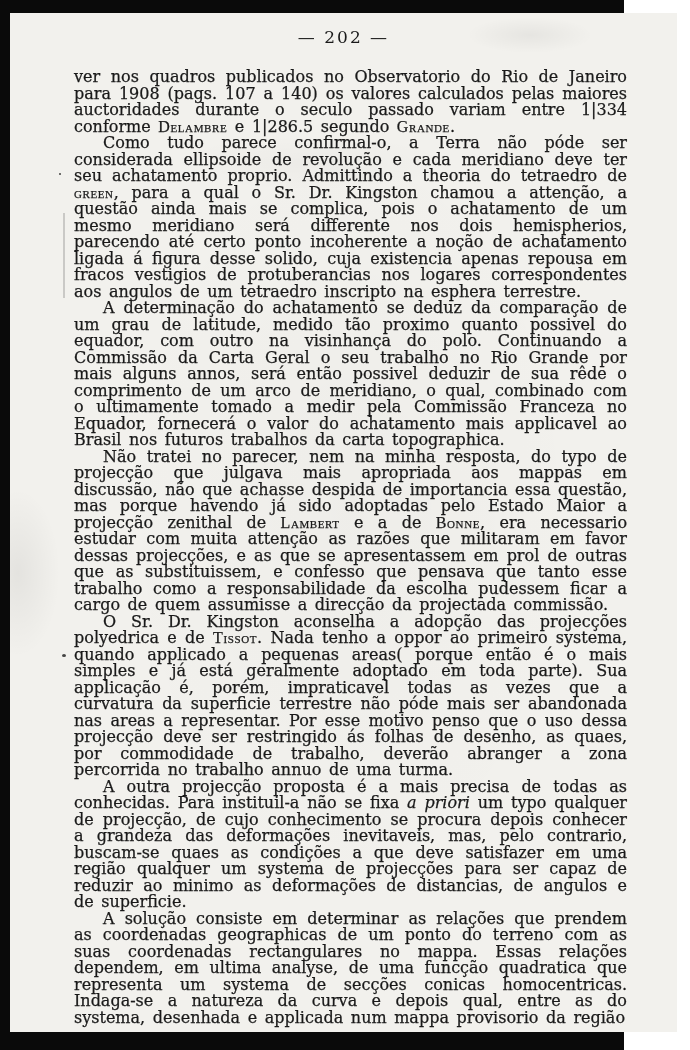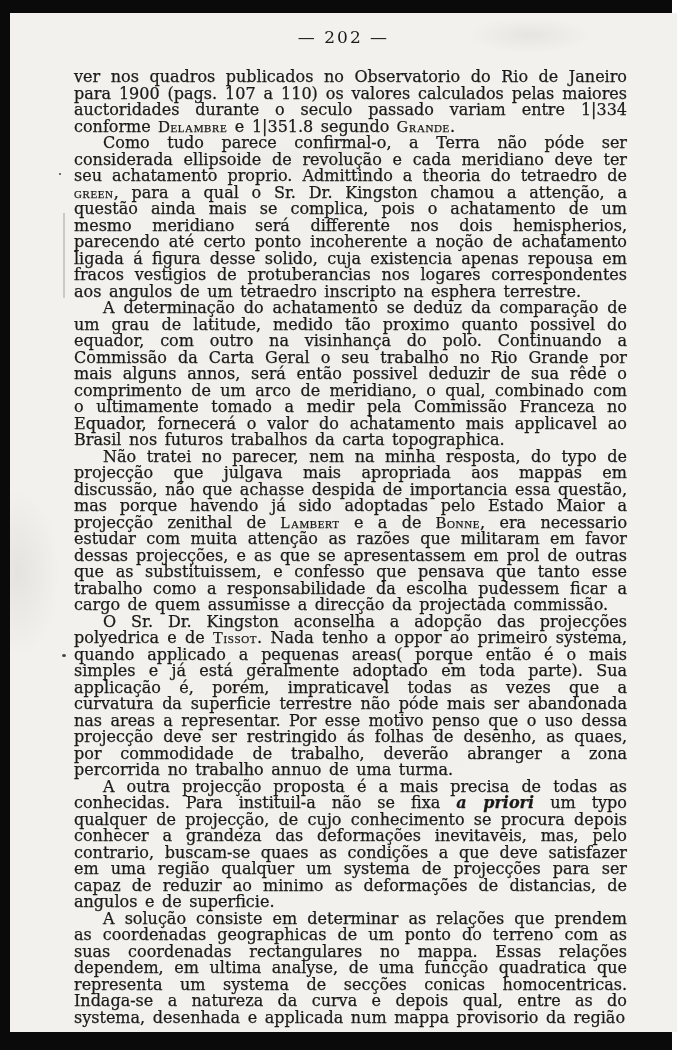--- a/index.html
+++ b/index.html
@@ -7,21 +7,20 @@
     padding: 0;
     width: 690px;
     height: 1050px;
     overflow: hidden;
   }
   .scan-bg {
     position: relative;
     width: 624px;
     height: 1050px;
     background: var(--bg-color, #0a0a0a);
-    padding-left: 48px;
   }
   .paper {
     position: absolute;
     left: 10px;
     top: 13px;
     width: 667px;
     height: 1019px;
     background:
       radial-gradient(ellipse 90px 26px at 520px 22px, rgba(0,0,0,0.05), rgba(0,0,0,0) 70%),
       radial-gradient(ellipse 60px 120px at 8px 560px, rgba(0,0,0,0.06), rgba(0,0,0,0) 70%),
@@ -60,21 +59,20 @@
   .text-block p.indent {
     text-indent: 29px;
   }
   .smallcaps {
     font-variant: small-caps;
     letter-spacing: 0.6px;
     font-family: Liberation Serif, serif;
   }
   .italic {
     font-style: italic;
-    font-weight: bold;
   }
   .ink-speck {
     position: absolute;
     background: rgba(10,10,10,0.75);
     border-radius: 50%;
   }
   .margin-line {
     position: absolute;
     left: 53px;
     top: 200px;
@@ -86,21 +84,21 @@
 </head>
 <body>
 
 <div class="scan-bg">
   <div class="paper">
     <div class="page-number">— 202 —</div>
     <div class="margin-line"></div>
     <div class="ink-speck" style="left:52px; top:641px; width:4px; height:3px;"></div>
     <div class="ink-speck" style="left:49px; top:160px; width:2px; height:2px;"></div>
     <div class="text-block">
-        <p class=""><span>ver nos quadros publicados no Observatorio do Rio de Janeiro para 1900 (pags. 107 a 110) os valores calculados pelas maiores auctoridades durante o seculo passado variam entre 1|334 conforme </span><span class="smallcaps">Delambre</span><span> e 1|351.8 segundo </span><span class="smallcaps">Grande</span><span>.</span></p>
+        <p class=""><span>ver nos quadros publicados no Observatorio do Rio de Janeiro para 1908 (pags. 107 a 140) os valores calculados pelas maiores auctoridades durante o seculo passado variam entre 1|334 conforme </span><span class="smallcaps">Delambre</span><span> e 1|286.5 segundo </span><span class="smallcaps">Grande</span><span>.</span></p>
         <p class="indent"><span>Como tudo parece confirmal-o, a Terra não póde ser considerada ellipsoide de revolução e cada meridiano deve ter seu achatamento proprio. Admittindo a theoria do tetraedro de </span><span class="smallcaps">green</span><span>, para a qual o Sr. Dr. Kingston chamou a attenção, a questão ainda mais se complica, pois o achatamento de um mesmo meridiano será differente nos dois hemispherios, parecendo até certo ponto incoherente a noção de achatamento ligada á figura desse solido, cuja existencia apenas repousa em fracos vestigios de protuberancias nos logares correspondentes aos angulos de um tetraedro inscripto na esphera terrestre.</span></p>
         <p class="indent"><span>A determinação do achatamento se deduz da comparação de um grau de latitude, medido tão proximo quanto possivel do equador, com outro na visinhança do polo. Continuando a Commissão da Carta Geral o seu trabalho no Rio Grande por mais alguns annos, será então possivel deduzir de sua rêde o comprimento de um arco de meridiano, o qual, combinado com o ultimamente tomado a medir pela Commissão Franceza no Equador, fornecerá o valor do achatamento mais applicavel ao Brasil nos futuros trabalhos da carta topographica.</span></p>
         <p class="indent"><span>Não tratei no parecer, nem na minha resposta, do typo de projecção que julgava mais apropriada aos mappas em discussão, não que achasse despida de importancia essa questão, mas porque havendo já sido adoptadas pelo Estado Maior a projecção zenithal de </span><span class="smallcaps">Lambert</span><span> e a de </span><span class="smallcaps">Bonne</span><span>, era necessario estudar com muita attenção as razões que militaram em favor dessas projecções, e as que se apresentassem em prol de outras que as substituissem, e confesso que pensava que tanto esse trabalho como a responsabilidade da escolha pudessem ficar a cargo de quem assumisse a direcção da projectada commissão.</span></p>
         <p class="indent"><span>O Sr. Dr. Kingston aconselha a adopção das projecções polyedrica e de </span><span class="smallcaps">Tissot</span><span>. Nada tenho a oppor ao primeiro systema, quando applicado a pequenas areas( porque então é o mais simples e já está geralmente adoptado em toda parte). Sua applicação é, porém, impraticavel todas as vezes que a curvatura da superficie terrestre não póde mais ser abandonada nas areas a representar. Por esse motivo penso que o uso dessa projecção deve ser restringido ás folhas de desenho, as quaes, por commodidade de trabalho, deverão abranger a zona percorrida no trabalho annuo de uma turma.</span></p>
         <p class="indent"><span>A outra projecção proposta é a mais precisa de todas as conhecidas. Para instituil-a não se fixa </span><span class="italic">a priori</span><span> um typo qualquer de projecção, de cujo conhecimento se procura depois conhecer a grandeza das deformações inevitaveis, mas, pelo contrario, buscam-se quaes as condições a que deve satisfazer em uma região qualquer um systema de projecções para ser capaz de reduzir ao minimo as deformações de distancias, de angulos e de superficie.</span></p>
         <p class="indent"><span>A solução consiste em determinar as relações que prendem as coordenadas geographicas de um ponto do terreno com as suas coordenadas rectangulares no mappa. Essas relações dependem, em ultima analyse, de uma funcção quadratica que representa um systema de secções conicas homocentricas. Indaga-se a natureza da curva e depois qual, entre as do systema, desenhada e applicada num mappa provisorio da região</span></p>
       </div>
   </div>
 </div>
 

